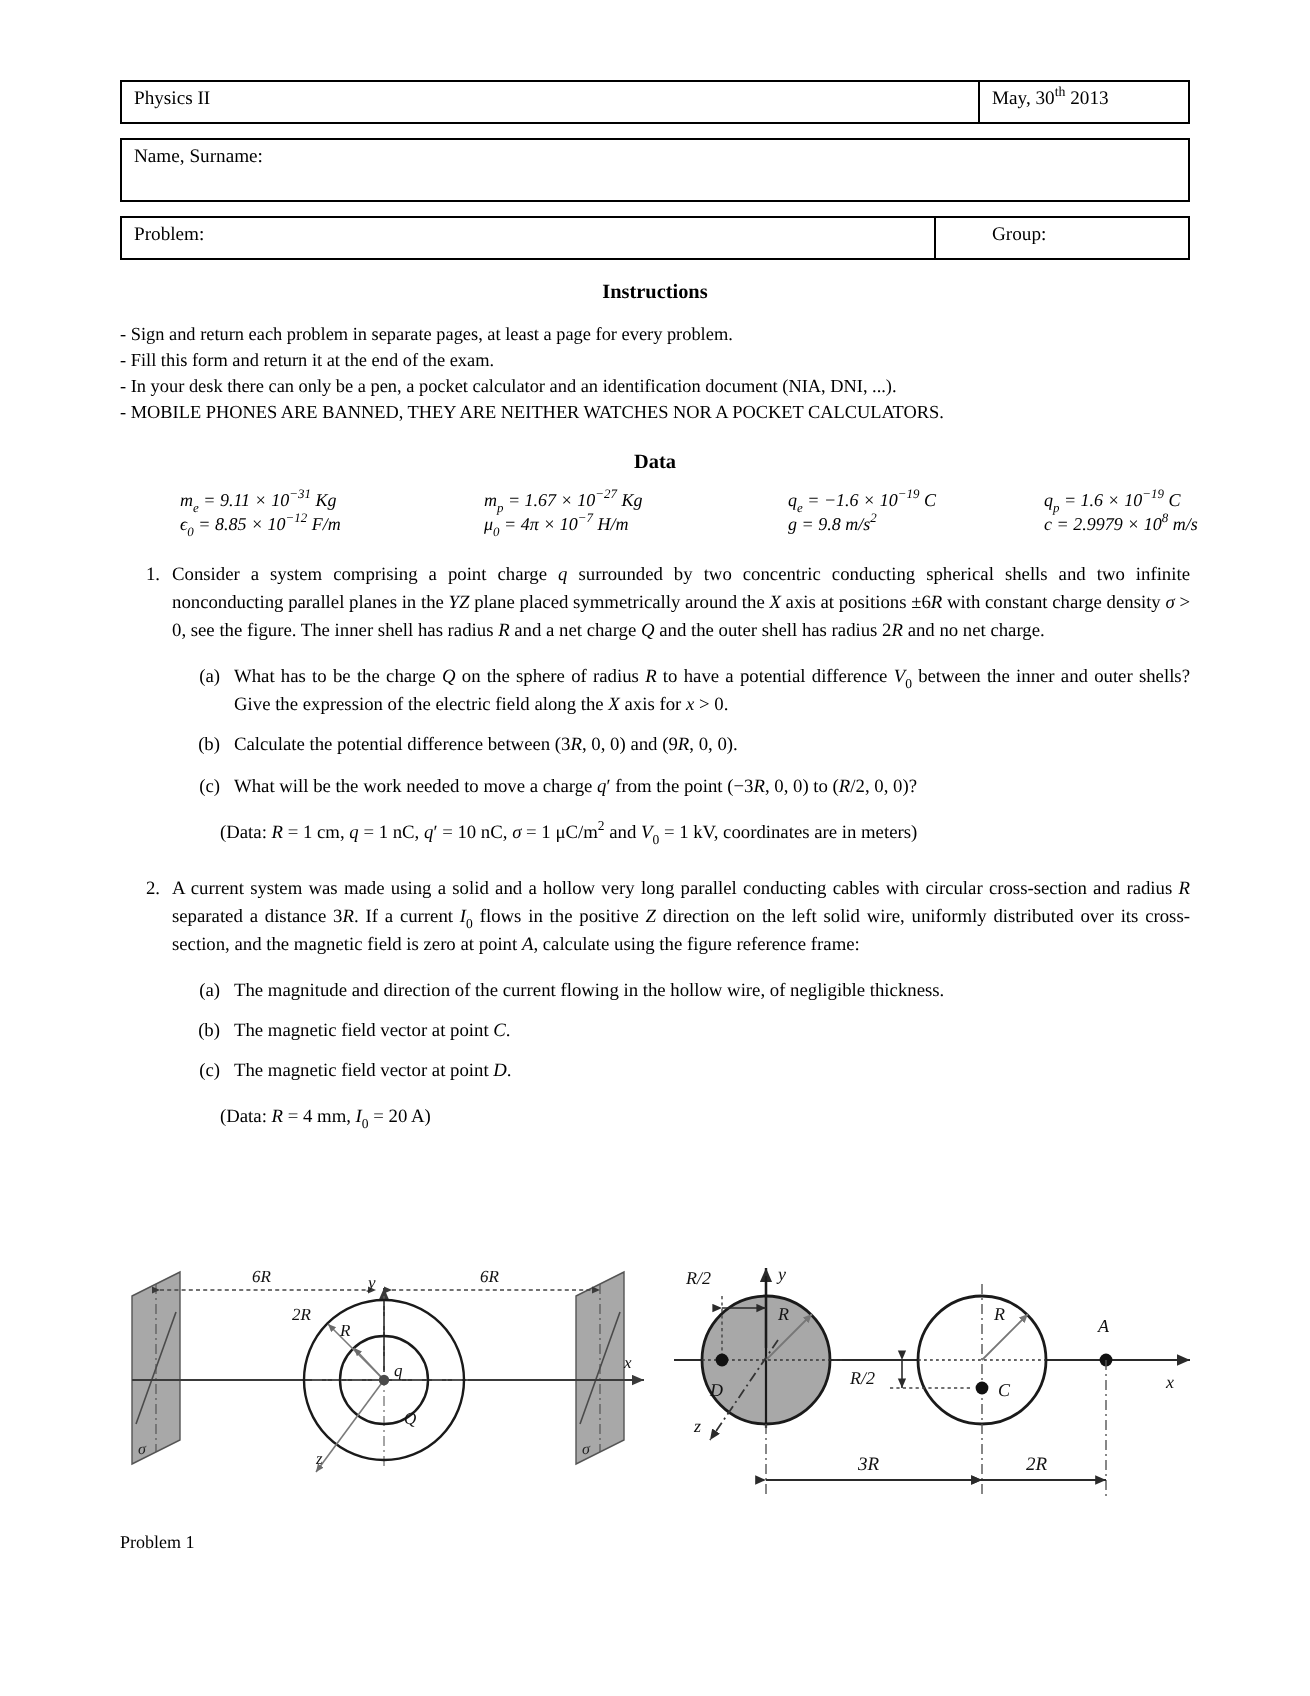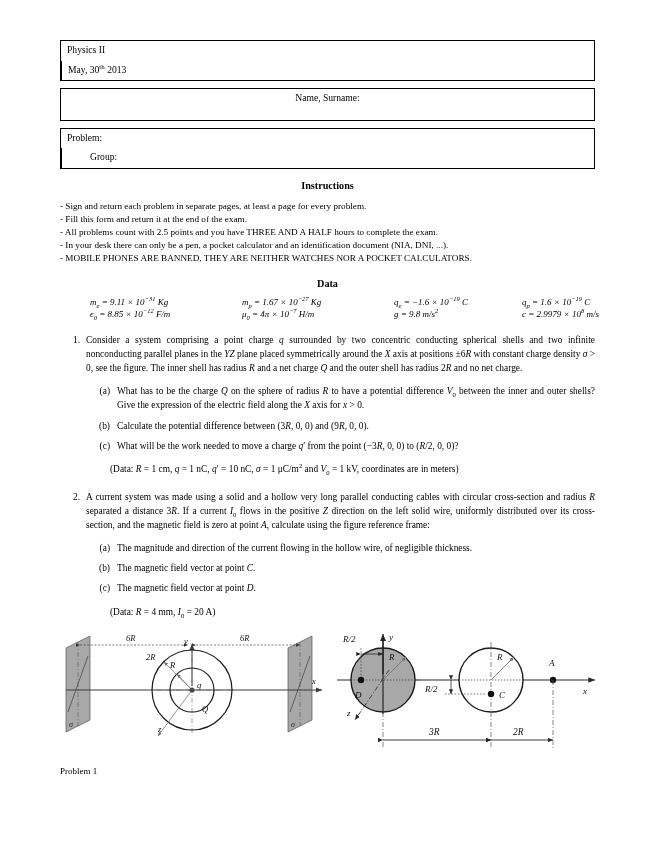--- a/index.html
+++ b/index.html
@@ -26,30 +26,29 @@
     left: 60px;
     top: 40px;
     width: 535px;
   }
   
   .hdr-row {
     display: flex;
     border: 1px solid #000;
     margin-bottom: 7px;
     box-sizing: border-box;
-    flex-direction: column;
   }
   .hdr-cell {
     padding: 4px 6px 5px 6px;
     font-size: 9.6px;
     line-height: 1.1;
   }
   .hdr-cell.grow { flex: 1 1 auto; }
   .hdr-cell.sep { border-left: 1px solid #000; }
-  .hdr-row.tall .hdr-cell { padding-bottom: 16px; text-align: center; }
+  .hdr-row.tall .hdr-cell { padding-bottom: 16px; }
   .w-date { width: 92px; }
   .w-group { width: 92px; padding-left: 28px; }
 
   
   .center-title {
     text-align: center;
     font-weight: bold;
     font-size: 10.2px;
     margin: 11px 0 9px 0;
   }
@@ -149,21 +148,20 @@
 
     <div class="hdr-row">
       <div class="hdr-cell grow"><span>Problem:</span></div>
       <div class="hdr-cell sep w-group"><span>Group:</span></div>
     </div>
 
     <div class="center-title">Instructions</div>
     <div>
       <div class="instr-line">- Sign and return each problem in separate pages, at least a page for every problem.</div>
       <div class="instr-line">- Fill this form and return it at the end of the exam.</div>
-      <div class="instr-line">- All problems count with 2.5 points and you have THREE AND A HALF hours to complete the exam.</div>
       <div class="instr-line">- In your desk there can only be a pen, a pocket calculator and an identification document (NIA, DNI, ...).</div>
       <div class="instr-line">- MOBILE PHONES ARE BANNED, THEY ARE NEITHER WATCHES NOR A POCKET CALCULATORS.</div>
     </div>
 
     <div class="data-title">Data</div>
     <div class="const-grid">
       <div class="const-cell">m<sub>e</sub> = 9.11 × 10<sup>−31</sup> Kg</div>
       <div class="const-cell">m<sub>p</sub> = 1.67 × 10<sup>−27</sup> Kg</div>
       <div class="const-cell">q<sub>e</sub> = −1.6 × 10<sup>−19</sup> C</div>
       <div class="const-cell">q<sub>p</sub> = 1.6 × 10<sup>−19</sup> C</div>

